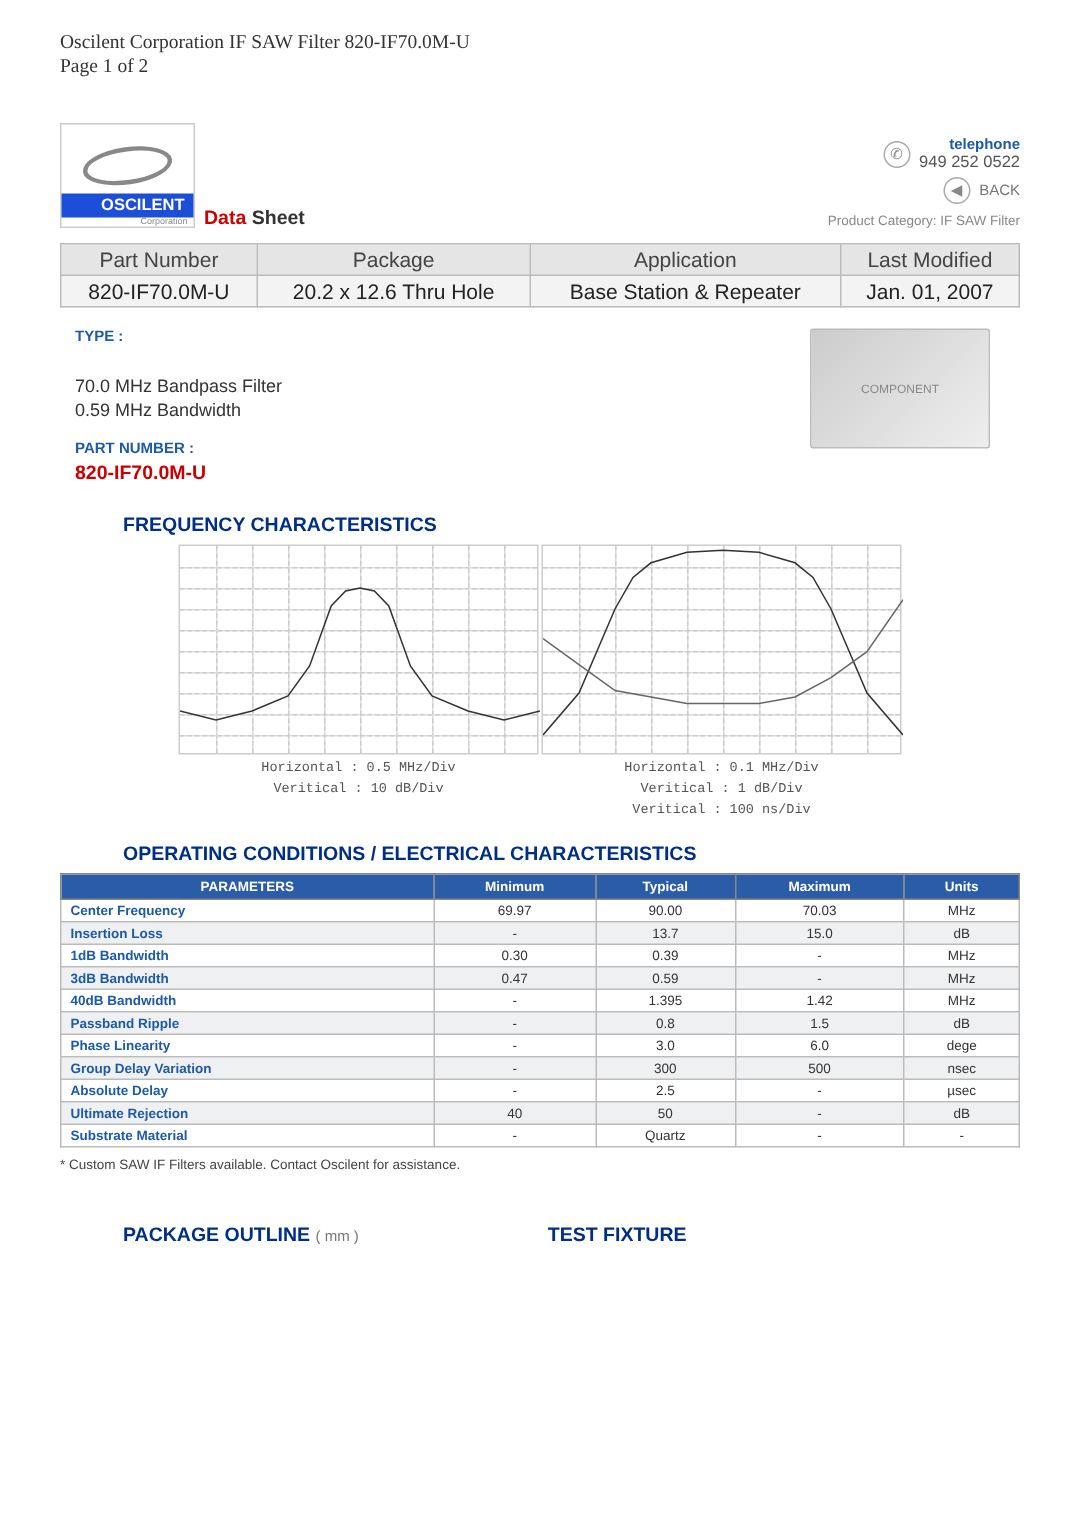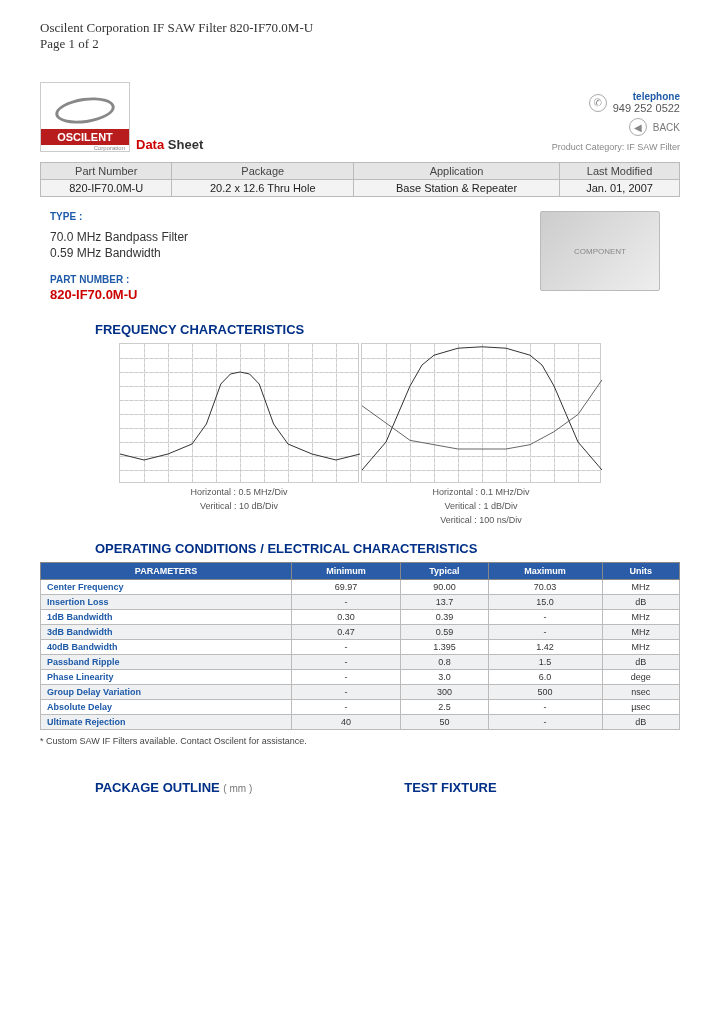--- a/index.html
+++ b/index.html
@@ -2,47 +2,47 @@
 <html><head>
 <meta charset="utf-8">
 <style>
   * { box-sizing: border-box; margin: 0; padding: 0; }
   body { font-family: Verdana, Arial, sans-serif; font-size: 11px; color: #333; background: #fff; width: 720px; padding: 20px 40px; }
   .page-header { display: flex; justify-content: space-between; font-family: "Times New Roman", serif; font-size: 13px; color: #333; margin-bottom: 30px; flex-direction: column; }
   .top-row { display: flex; justify-content: space-between; align-items: flex-end; margin-bottom: 10px; }
   .logo-area { display: flex; align-items: flex-end; gap: 6px; }
   .logo-box { width: 90px; height: 70px; border: 1px solid #ccc; display: flex; flex-direction: column; align-items: center; justify-content: flex-end; background: #fff; }
   .logo-ring { width: 60px; height: 25px; border: 3px solid #888; border-radius: 50%; margin-bottom: 6px; transform: rotate(-8deg); }
-  .logo-brand { background: #b91c1c; color: #fff; font-weight: bold; font-size: 11px; padding: 2px 6px; width: 100%; text-align: center; }
+  .logo-brand { background: #1d4ed8; color: #fff; font-weight: bold; font-size: 11px; padding: 2px 6px; width: 100%; text-align: right; }
   .logo-corp { font-size: 6px; color: #888; text-align: right; width: 100%; padding-right: 4px; }
   .data-sheet { font-weight: bold; font-size: 13px; }
   .ds-data { color: #c00; }
   .ds-sheet { color: #333; }
   .contact-area { text-align: right; font-size: 10px; }
   .tel-row { display: flex; align-items: center; justify-content: flex-end; gap: 6px; }
   .phone-icon, .back-icon { width: 18px; height: 18px; border: 1px solid #aaa; border-radius: 50%; display: inline-flex; align-items: center; justify-content: center; font-size: 10px; color: #888; }
   .tel-label { color: #1e5aa8; font-weight: bold; }
   .tel-number { color: #555; font-size: 11px; }
   .back-row { display: flex; align-items: center; justify-content: flex-end; gap: 6px; margin-top: 4px; }
   .back-text { color: #777; font-size: 10px; }
   .prod-cat { color: #888; font-size: 9px; margin-top: 6px; }
   .info-table { width: 100%; border-collapse: collapse; margin: 8px 0 14px; }
-  .info-table th, .info-table td { border: 1px solid #bbb; text-align: center; padding: 2px 4px; font-size: 11px; }
+  .info-table th, .info-table td { border: 1px solid #bbb; text-align: center; padding: 2px 4px; font-size: 14px; }
   .info-table th { background: #e5e5e5; font-weight: normal; color: #444; }
   .info-table td { background: #f3f3f3; color: #222; }
   .type-block { display: flex; justify-content: space-between; margin: 10px 0 20px; }
   .type-text { padding-left: 10px; }
-  .type-label { color: #1e5aa8; font-weight: bold; font-size: 10px; margin-bottom: 8px; }
+  .type-label { color: #1e5aa8; font-weight: bold; font-size: 10px; margin-bottom: 20px; }
   .type-lines div { color: #333; font-size: 12px; margin-bottom: 2px; }
   .pn-label { color: #1e5aa8; font-weight: bold; font-size: 10px; margin-top: 14px; }
   .pn-value { color: #c00; font-weight: bold; font-size: 13px; margin-top: 2px; }
   .comp-img { width: 120px; height: 80px; background: linear-gradient(135deg,#ccc,#eee); border: 1px solid #bbb; border-radius: 2px; display: flex; align-items: center; justify-content: center; color: #888; font-size: 8px; margin-right: 20px; }
-  .section-title { color: #002f87; font-weight: bold; font-size: 13px; margin: 16px 13px 6px; padding-left: 42px; }
+  .section-title { color: #002f87; font-weight: bold; font-size: 13px; margin: 16px 0 6px; padding-left: 42px; }
   .sub-note { color: #777; font-size: 10px; font-weight: normal; }
-  .charts-row { display: flex; gap: 2px; justify-content: center; }
+  .charts-row { display: flex; gap: 2px; justify-content: center; font-family: Liberation Mono, monospace; }
   .chart-box { width: 240px; }
   .chart-canvas { width: 240px; height: 140px; border: 1px solid #ccc; position: relative; background: #fff; }
   .chart-grid-h, .chart-grid-v { position: absolute; background: #ddd; }
   .chart-curve { position: absolute; inset: 0; }
   .chart-caption { font-size: 9px; color: #555; text-align: center; margin-top: 4px; }
   .spec-table { width: 100%; border-collapse: collapse; font-size: 9px; }
   .spec-table th { background: #2b5ca8; color: #fff; font-weight: bold; text-align: center; padding: 3px; border: 1px solid #888; }
   .spec-table td { border: 1px solid #bbb; padding: 2px 6px; text-align: center; }
   .spec-table td:first-child { text-align: left; color: #1e5aa8; font-weight: bold; }
   .spec-table tr:nth-child(even) td { background: #eef0f2; }
@@ -253,20 +253,27 @@
         <td>-</td>
         <td>µsec</td>
       </tr>
       <tr>
         <td>Ultimate Rejection</td>
         <td>40</td>
         <td>50</td>
         <td>-</td>
         <td>dB</td>
       </tr>
+      <tr>
+        <td>Substrate Material</td>
+        <td>-</td>
+        <td>Quartz</td>
+        <td>-</td>
+        <td>-</td>
+      </tr>
     </tbody>
 </table>
 <div class="foot-note">* Custom SAW IF Filters available. Contact Oscilent for assistance.</div>
 
 <div class="bottom-row">
   <div class="section-title">
     <span>PACKAGE OUTLINE</span>
     <span class="sub-note">( mm )</span>
   </div>
   <div class="section-title">TEST FIXTURE</div>

